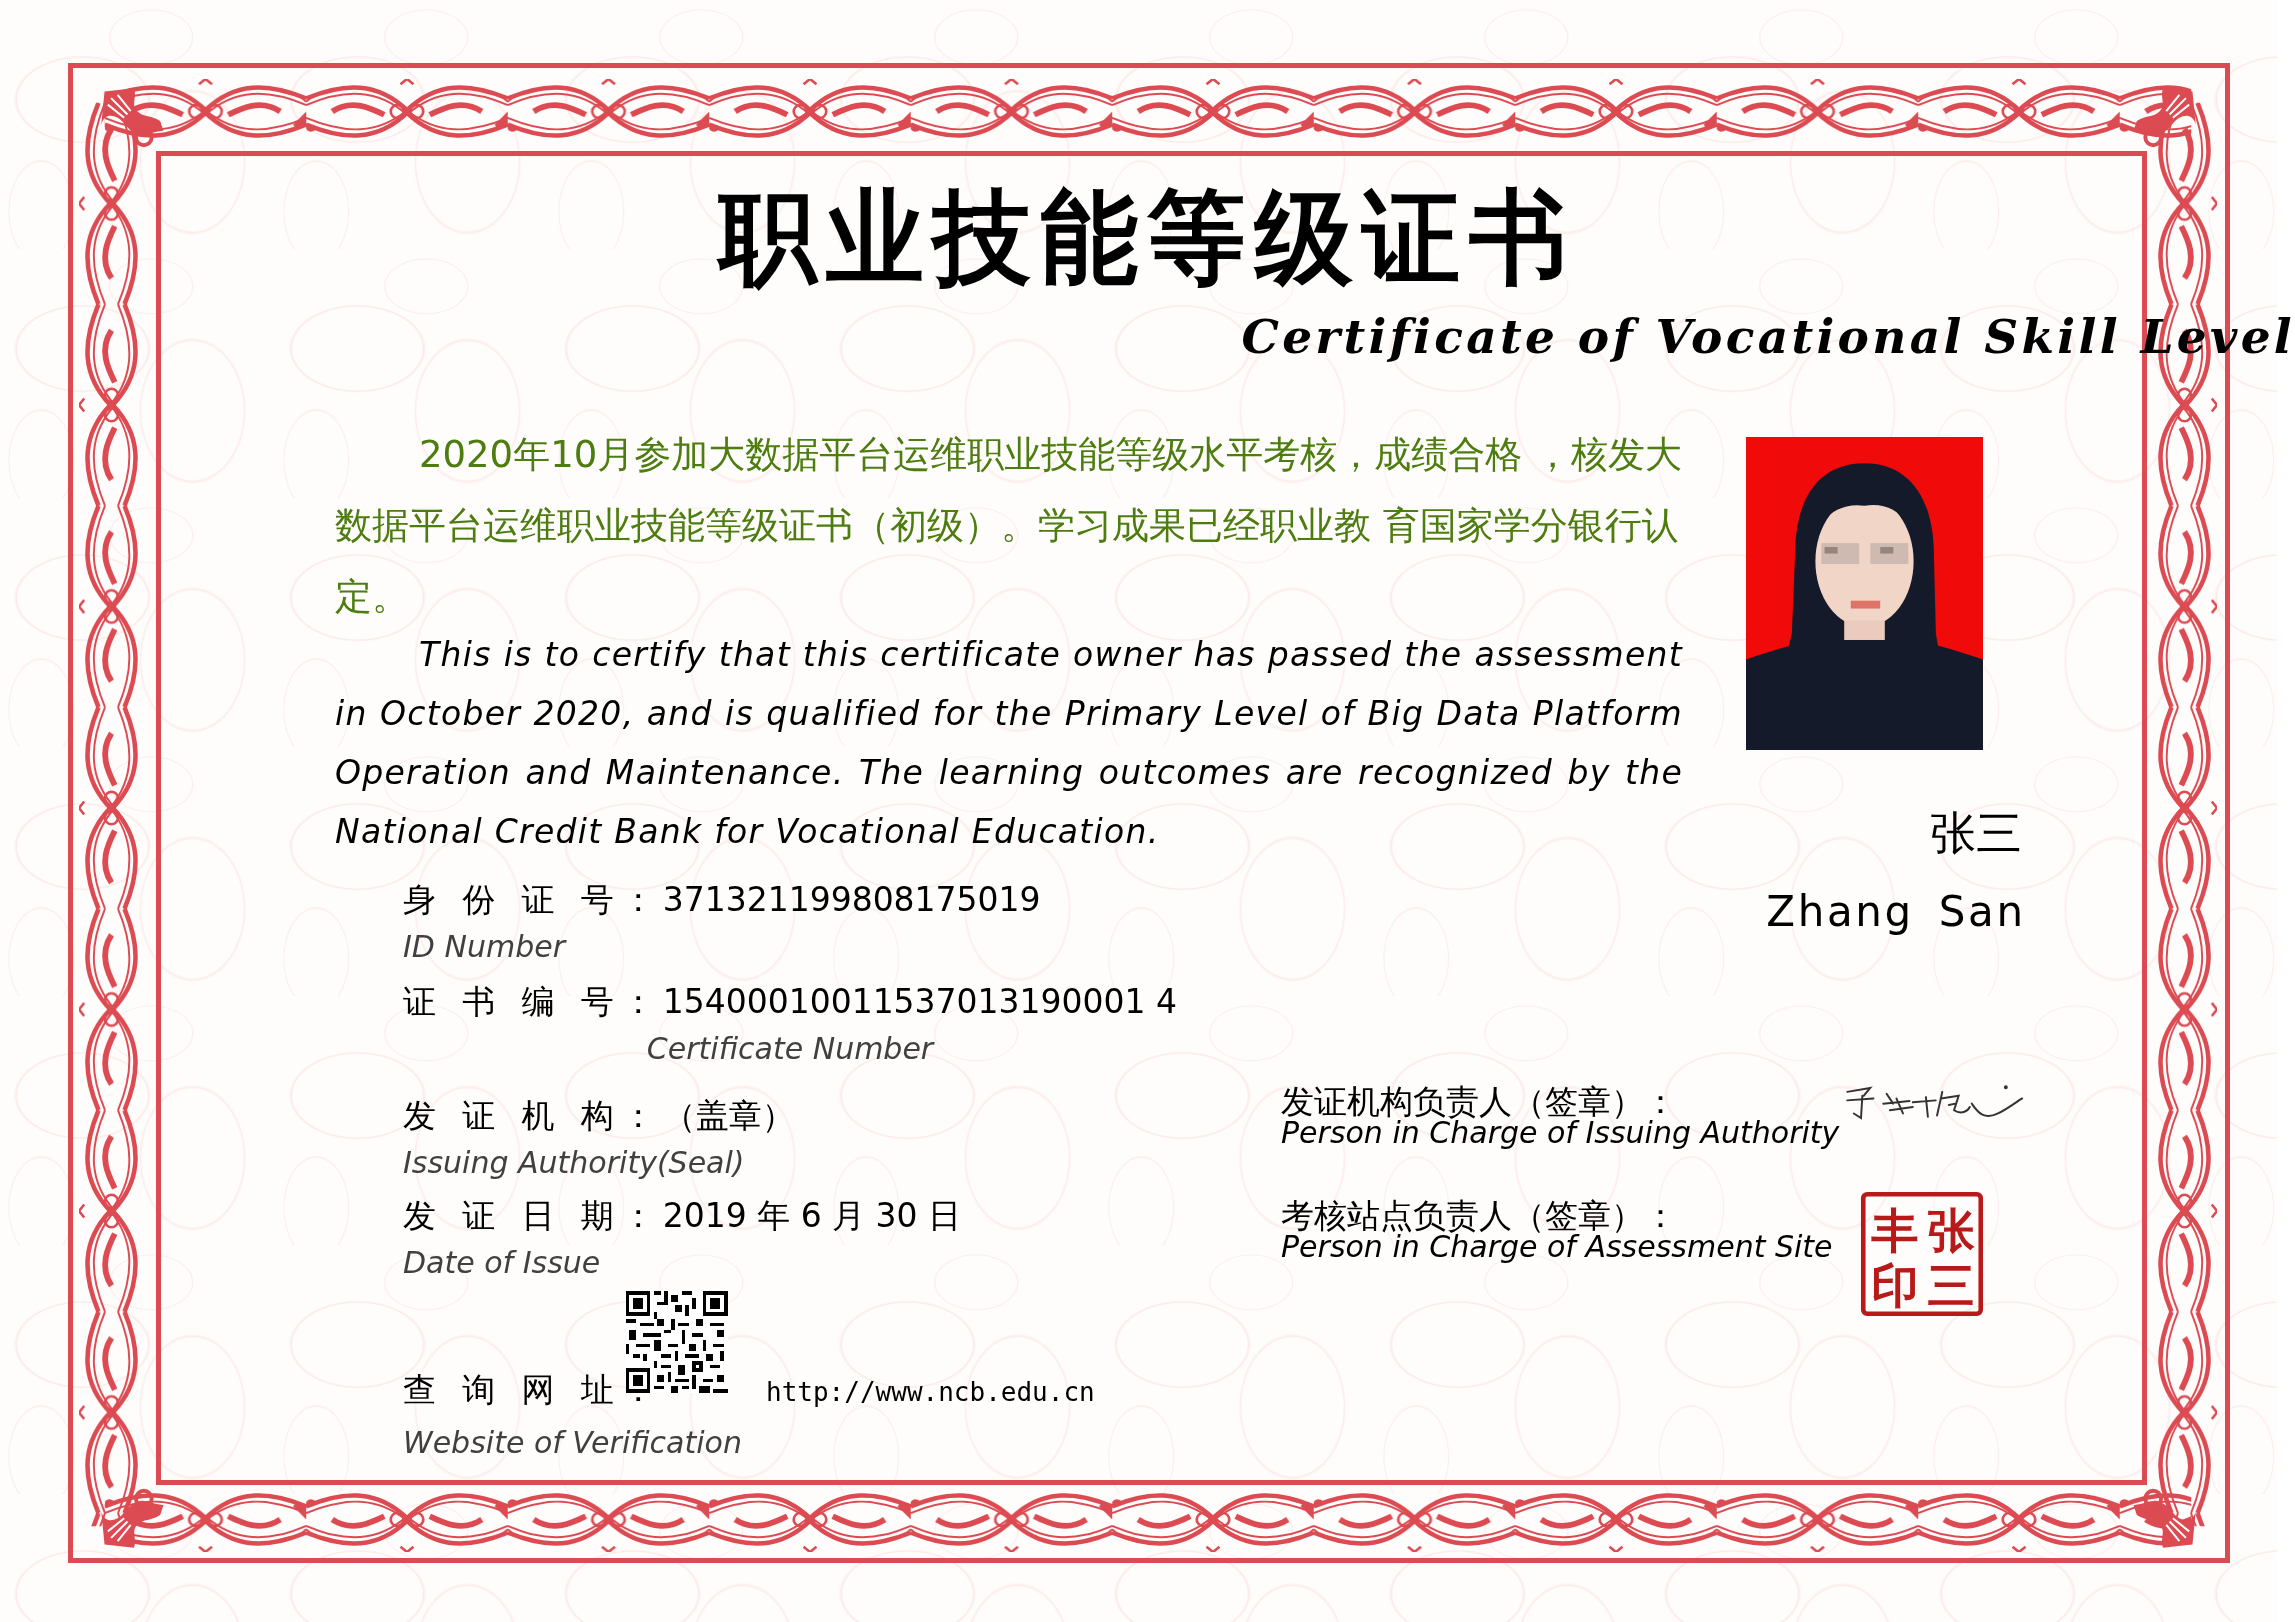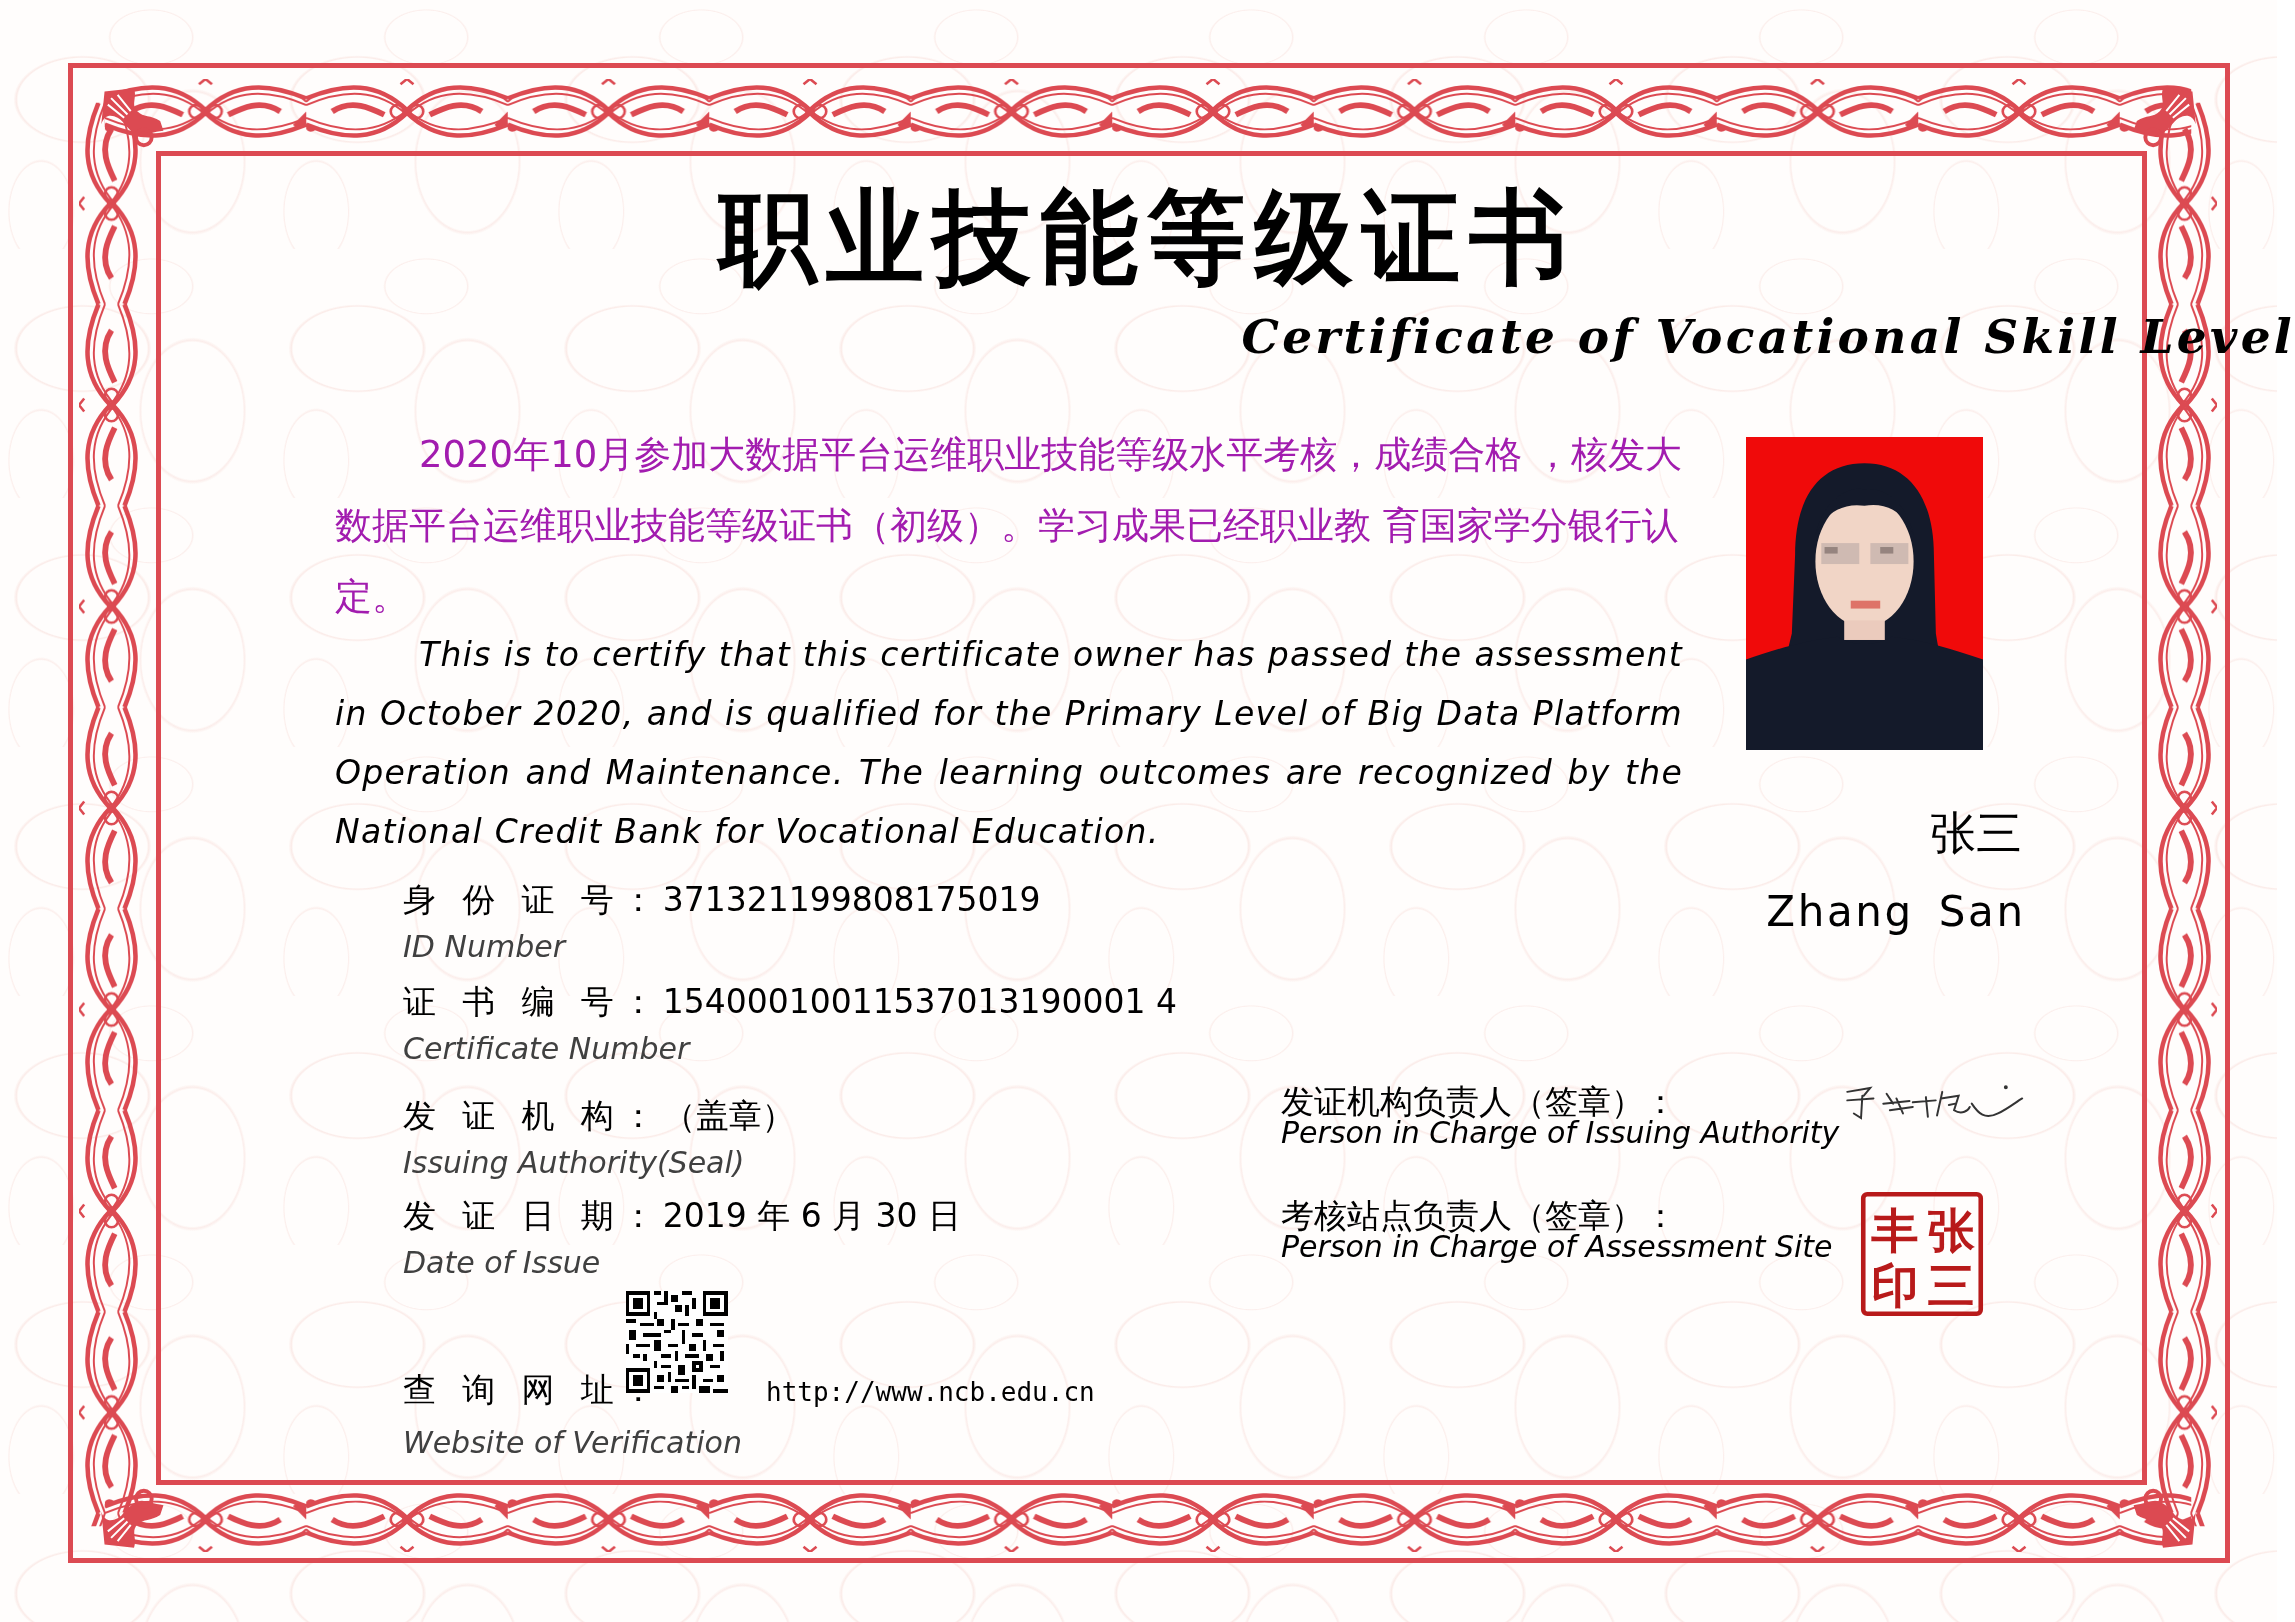--- a/index.html
+++ b/index.html
@@ -45,33 +45,33 @@
       letter-spacing: 9.2px; line-height: 1; color: #000;
       transform: scaleY(1.05);
     }
     .title-en {
       position: absolute; left: 0; width: 2295px; top: 313px; text-align: right;
       font-family: "DejaVu Serif", "Liberation Serif", serif; font-style: italic; font-weight: bold;
       font-size: 47px; letter-spacing: 3.3px; color: #000; line-height: 1;
     }
     .para-cn {
       position: absolute; left: 335px; top: 419px; width: 1348px;
-      font-size: 37px; line-height: 71px; color: #a21caf; text-indent: 84px;
+      font-size: 37px; line-height: 71px; color: #4d7c0f; text-indent: 84px;
     }
     .para-en {
       position: absolute; left: 335px; top: 625px; width: 1348px;
       font-size: 33px; font-style: italic; line-height: 59px; color: #000;
       text-align: justify; text-align-last: left; text-indent: 84px; letter-spacing: 1.3px;
     }
     .field { position: absolute; left: 403px; }
     .field .cn { font-size: 33px; line-height: 1; color: #000; white-space: pre; }
     .field .cn .label { letter-spacing: 7.9px; }
     .field .en { font-size: 30px; font-style: italic; line-height: 1; margin-top: 15.7px; color: #404040; }
     .f-id { top: 883px; }
-    .f-cert { top: 985px; }
+    .f-cert { top: 985px; text-align: center; }
     .f-issuer { top: 1099px; }
     .f-date { top: 1199px; }
     .f-web { top: 1373px; }
     .f-web .en { margin-top: 22px; }
     .qr {
       position: absolute; left: 624px; top: 1291px; width: 105px; height: 102px;
     }
     .url {
       position: absolute; left: 766px; top: 1377px;
       font-family: "DejaVu Sans Mono", "Liberation Mono", monospace; font-size: 26px; color: #000;

